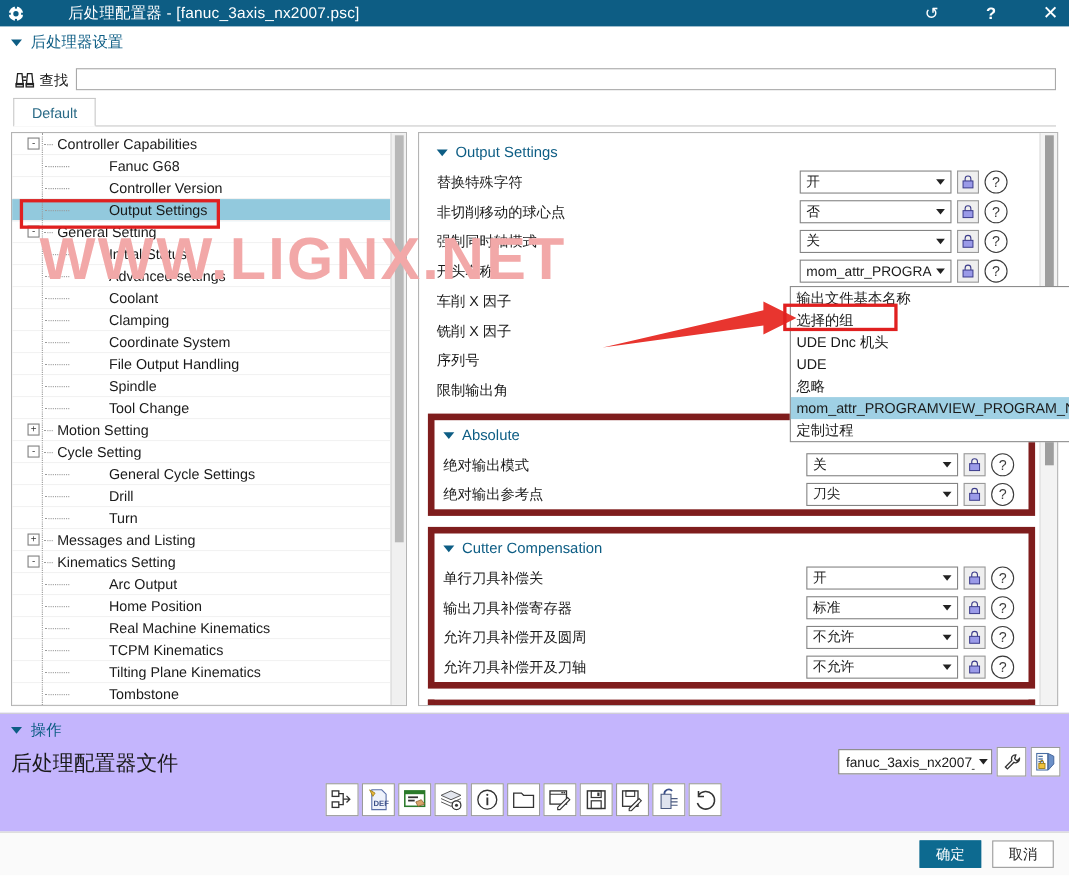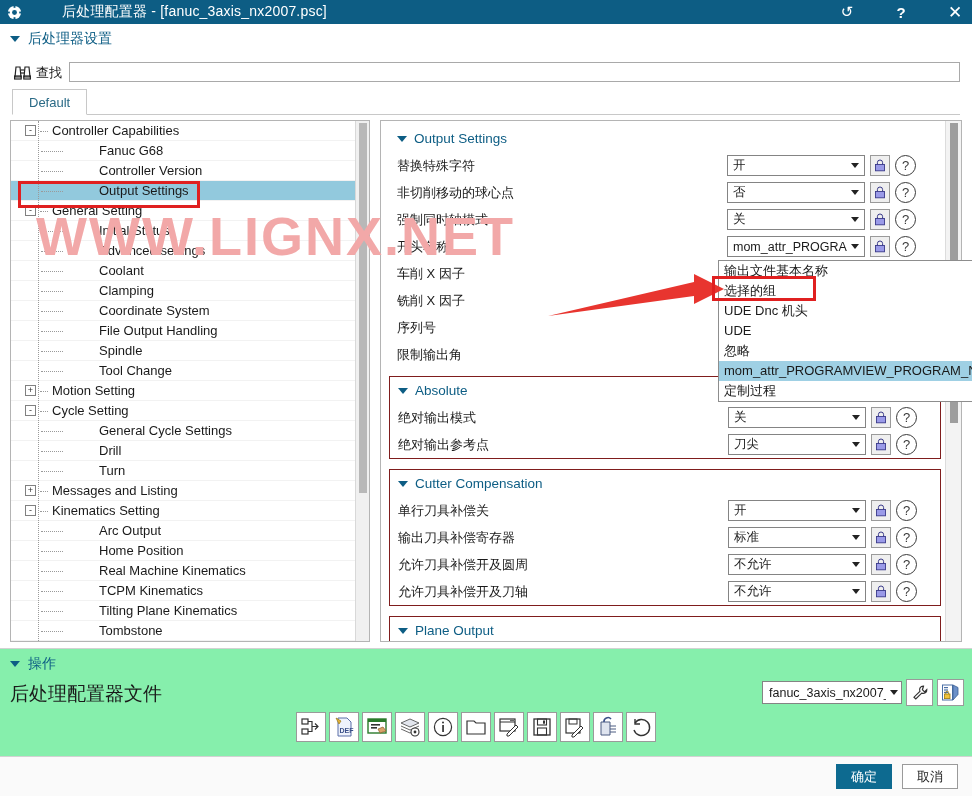--- a/index.html
+++ b/index.html
@@ -176,21 +176,21 @@
   .panel-scroll {
     position: absolute; right: 0; top: 0; bottom: 0;
     width: 16px; background: #f3f3f3; border-left: 1px solid #dcdcdc;
   }
   .panel-thumb {
     position: absolute; left: 4px; width: 8px;
     top: 2px; height: 300px; background: #9e9e9e;
   }
 
   .group {
-    border: 1px solid #7f1d1d;
+    border: 6px solid #7f1d1d;
     margin: 8px 4px 10px 8px;
     background: #ffffff;
   }
   .group.flat { border: none; margin: 4px 10px 0 8px; }
   .grp-head {
     display: flex; align-items: center;
     color: #0d5d84; font-size: 13.5px;
     padding: 6px 0 6px 8px;
   }
   .grp-head .tri-down { border-top-color: #0d5d84; margin-right: 7px; }
@@ -275,21 +275,21 @@
     z-index: 30;
     pointer-events: none;
     font-family: "Liberation Sans", sans-serif;
   }
 
   
   .ops {
     position: absolute;
     left: 0; right: 0; top: 648px; height: 108px;
     border-top: 1px solid #d2d2d2;
-    background: #86efac;
+    background: #c4b5fd;
   }
   .ops-head {
     display: flex; align-items: center;
     color: #0d5d84; font-size: 14px;
     padding: 6px 0 2px 10px;
   }
   .ops-sub { padding-left: 10px; font-size: 19px; margin-top: 6px; font-family: Liberation Mono, monospace; }
   .file-row {
     position: absolute; right: 8px; top: 30px;
     display: flex; align-items: center; gap: 4px;

